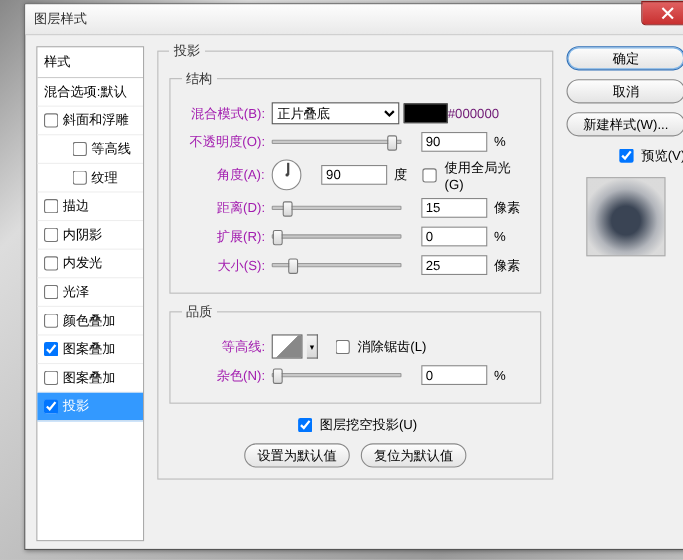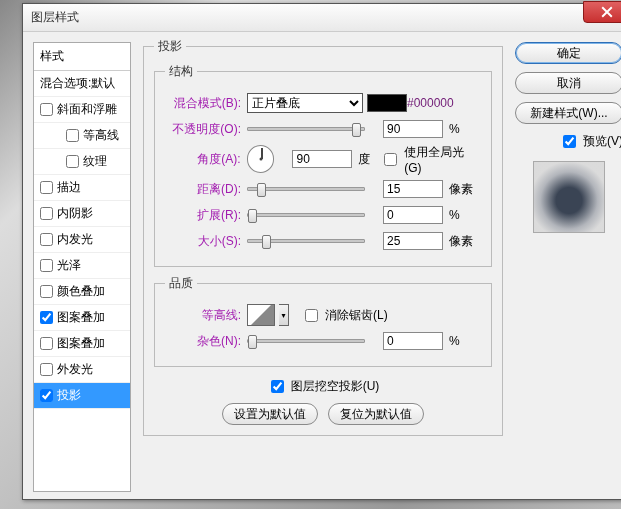--- a/index.html
+++ b/index.html
@@ -97,24 +97,20 @@
             <span>颜色叠加</span>
           </div>
           <div class="item">
             <input type="checkbox" checked="" style="">
             <span>图案叠加</span>
           </div>
           <div class="item">
             <input type="checkbox" style="">
             <span>图案叠加</span>
           </div>
-          <div class="item">
-            <input type="checkbox" style="">
-            <span>外发光</span>
-          </div>
           <div class="item selected">
             <input type="checkbox" checked="" style="">
             <span>投影</span>
           </div>
         </div>
     </div>
 
     <div class="panel">
       <fieldset>
         <legend>投影</legend>

